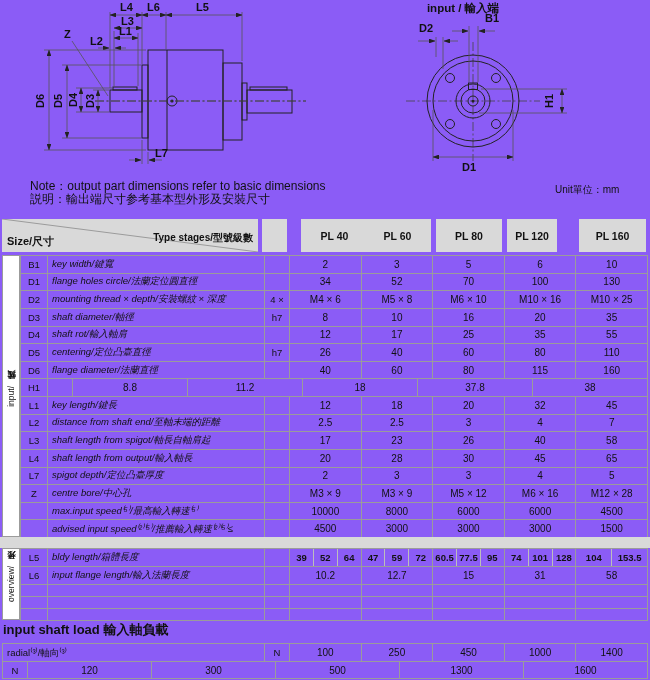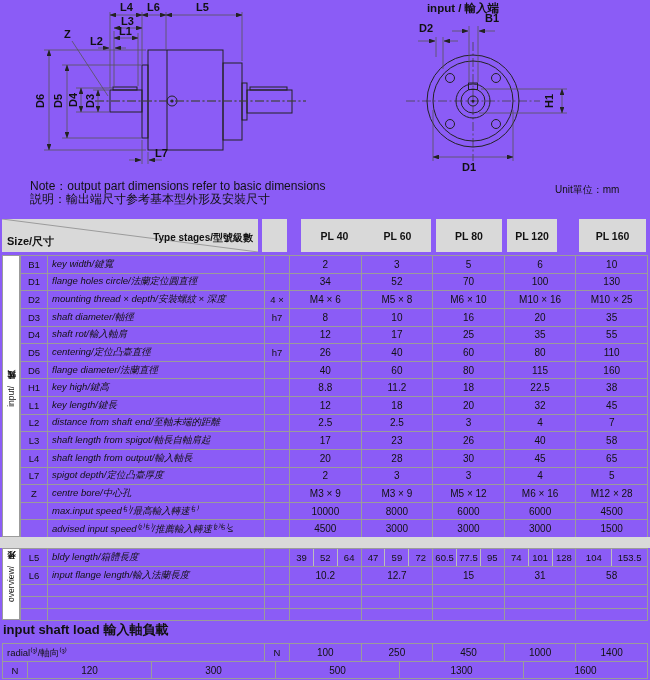--- a/index.html
+++ b/index.html
@@ -21,21 +21,21 @@
   .sz{position:absolute;left:5px;bottom:3px;font-weight:bold;font-size:11px;}
   
   #main-rows{position:absolute;left:20px;top:255px;width:628px;height:282px;display:flex;flex-direction:column;border-top:1px solid #9b9b9b;}
   #main-rows .trow{flex:1;}
   .trow{display:flex;border-bottom:1px solid #9b9b9b;box-sizing:border-box;}
   .tc{box-sizing:border-box;border-right:1px solid #9b9b9b;display:flex;align-items:center;justify-content:center;font-size:10px;white-space:nowrap;overflow:hidden;}
   .c-code{width:28px;border-left:1px solid #9b9b9b;font-size:9.5px;}
   .c-desc{width:217px;justify-content:flex-start;padding-left:4px;font-size:9.5px;font-style:italic;}
   .c-mod{width:25px;font-size:9.5px;}
   .c-val{flex:1;}
-  .c-subwrap{flex:1;padding:0;}
+  .c-subwrap{flex:1;padding:0;font-weight:bold;}
   .sub{flex:1;display:flex;align-items:center;justify-content:center;border-right:1px solid #bdbdbd;font-size:9.5px;height:100%;}
   .sub:last-child{border-right:none;}
   .grp{position:absolute;left:2px;width:18px;border:1px solid #9b9b9b;box-sizing:border-box;display:flex;align-items:center;justify-content:center;background:#fff;}
   .grp span{writing-mode:vertical-rl;transform:rotate(180deg);font-size:8.5px;color:#111;white-space:nowrap;}
   #grp-main{top:255px;height:282px;}
   #grp-ov{top:548px;height:72px;}
   #separator{position:absolute;left:0;top:537px;width:650px;height:11px;background:#d9d9d9;}
   #ov-rows{position:absolute;left:20px;top:548px;width:628px;display:flex;flex-direction:column;border-top:1px solid #9b9b9b;}
   .ov-main{height:18px;}
   .ov-empty{height:12px;}
@@ -257,26 +257,25 @@
         <div class="tc c-desc">flange diameter/法蘭直徑</div>
         <div class="tc c-mod"></div>
         <div class="tc c-val">40</div>
         <div class="tc c-val">60</div>
         <div class="tc c-val">80</div>
         <div class="tc c-val">115</div>
         <div class="tc c-val">160</div>
       </div>
       <div class="trow">
         <div class="tc c-code">H1</div>
-        <div class="tc c-desc">key high/鍵高</div>
         <div class="tc c-mod"></div>
         <div class="tc c-val">8.8</div>
         <div class="tc c-val">11.2</div>
         <div class="tc c-val">18</div>
-        <div class="tc c-val">22.5</div>
+        <div class="tc c-val">37.8</div>
         <div class="tc c-val">38</div>
       </div>
       <div class="trow">
         <div class="tc c-code">L1</div>
         <div class="tc c-desc">key length/鍵長</div>
         <div class="tc c-mod"></div>
         <div class="tc c-val">12</div>
         <div class="tc c-val">18</div>
         <div class="tc c-val">20</div>
         <div class="tc c-val">32</div>

